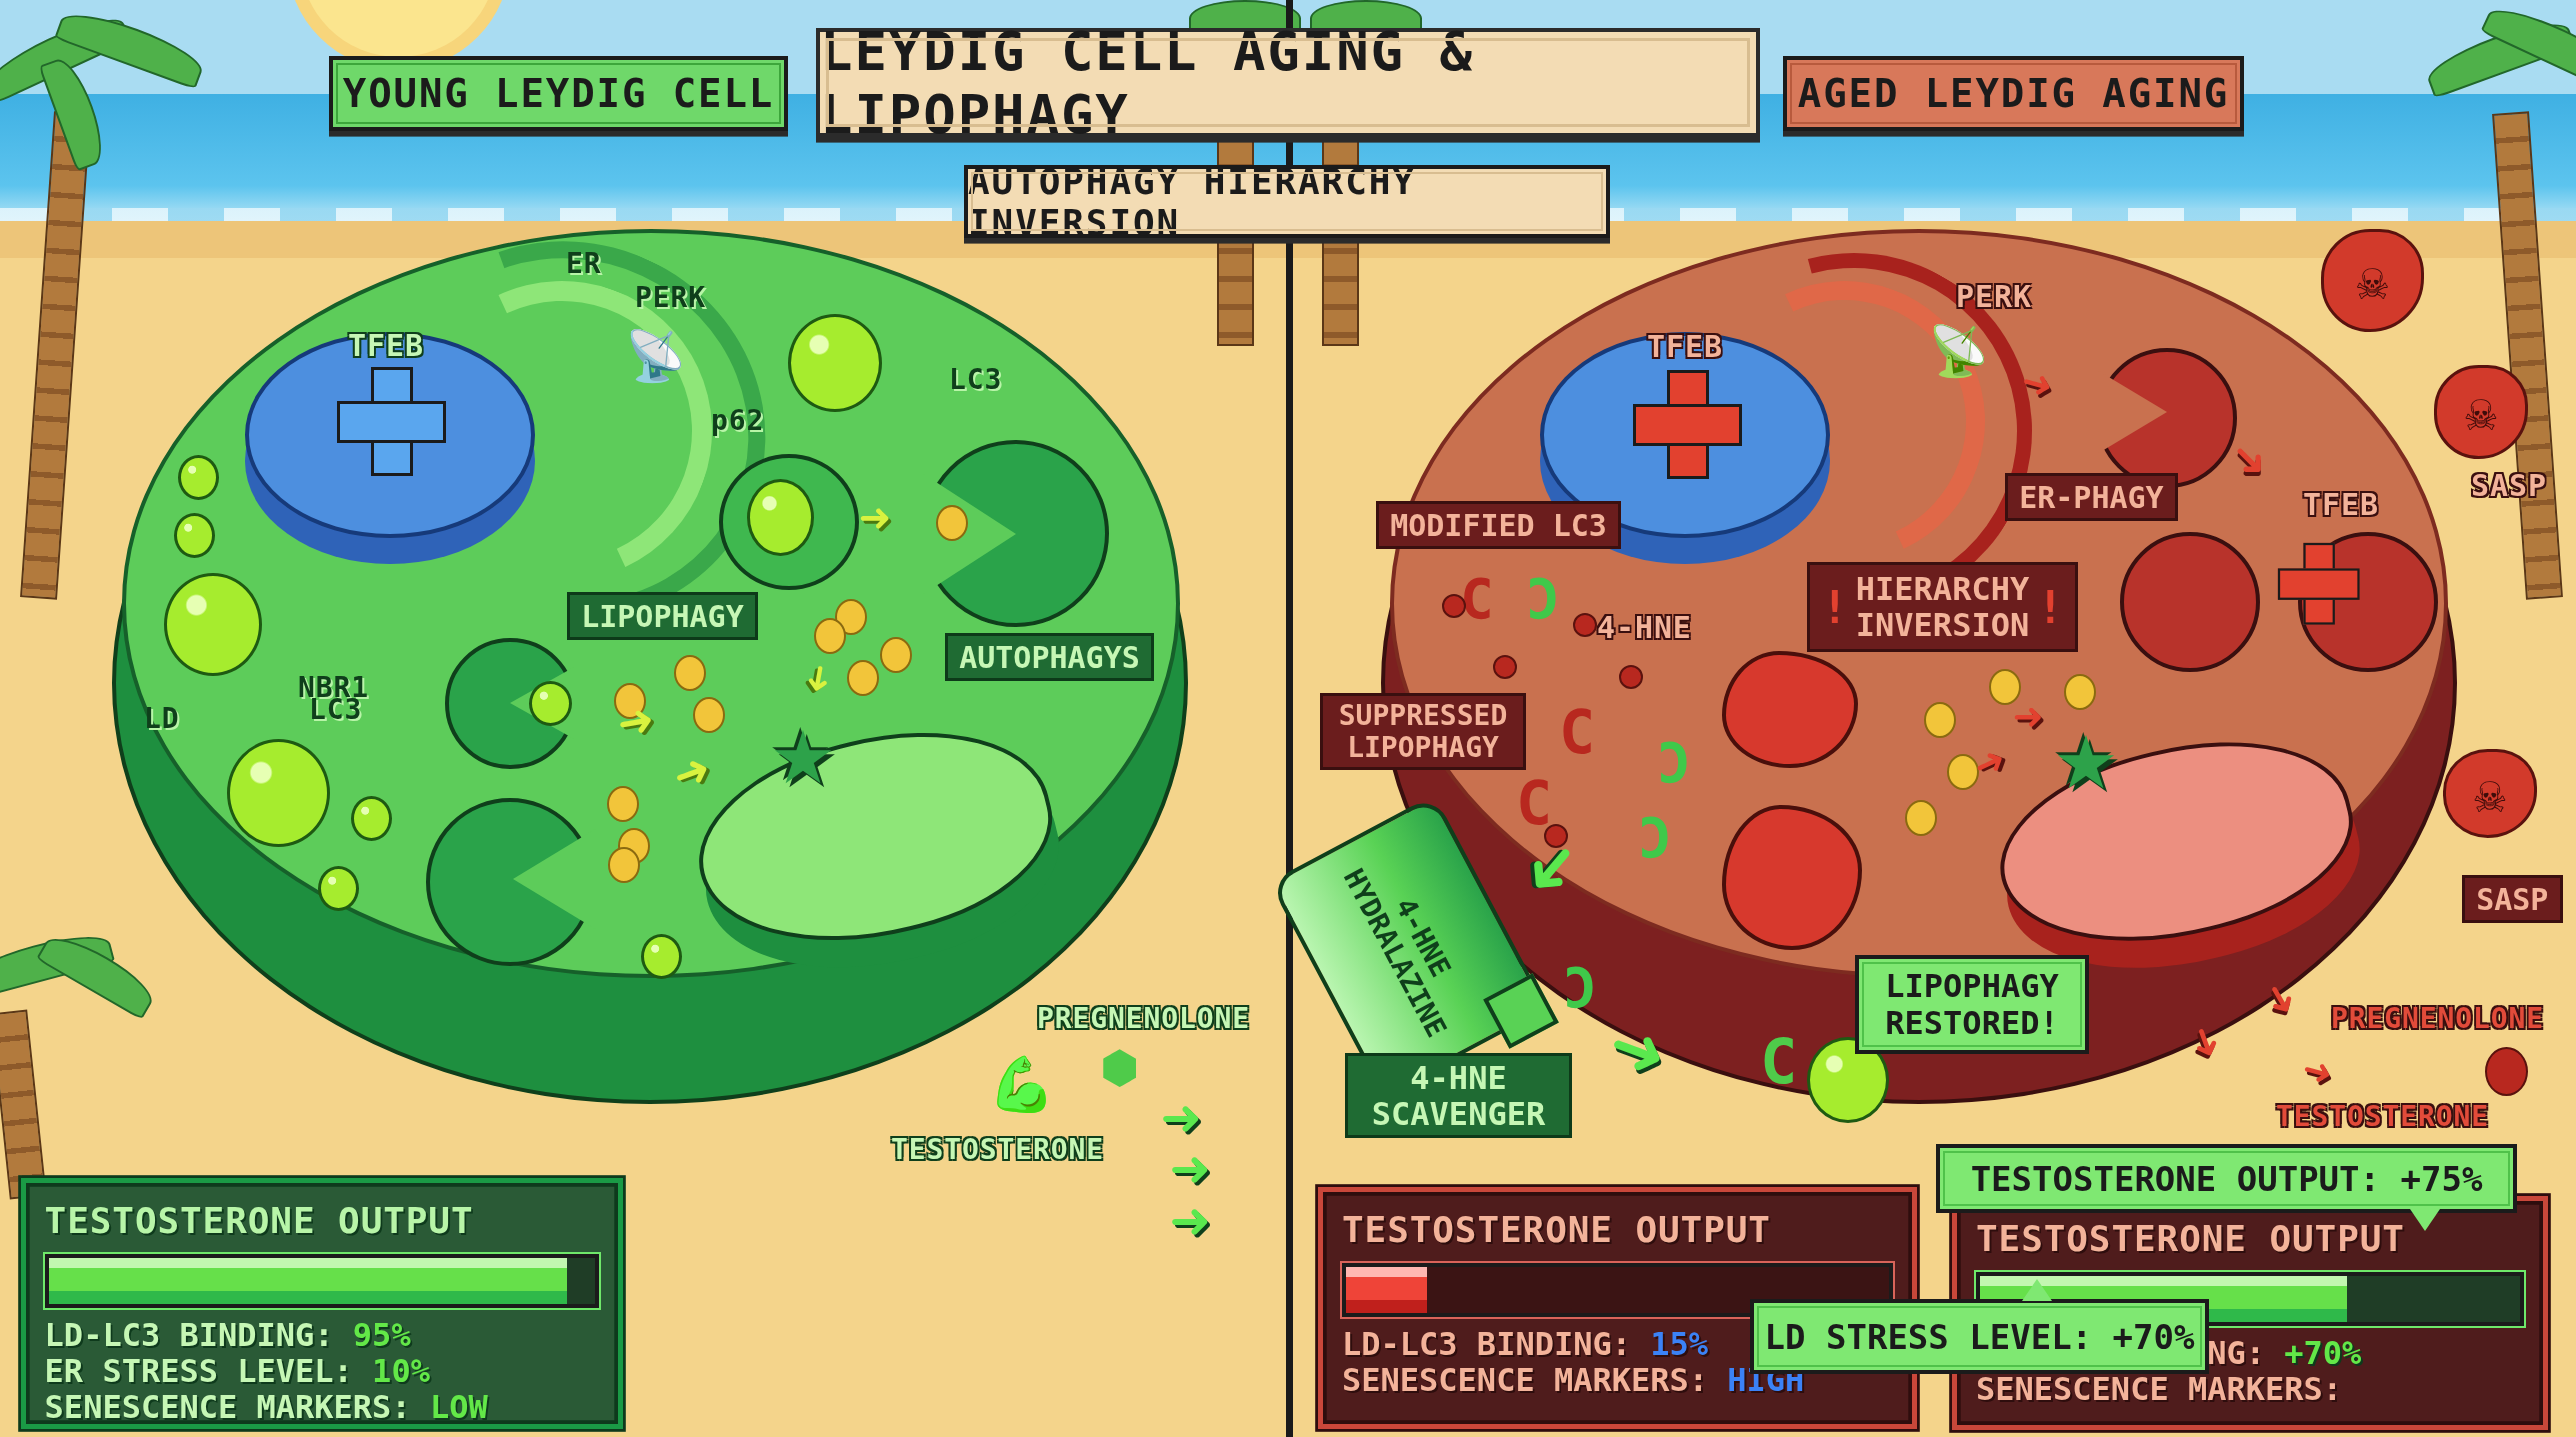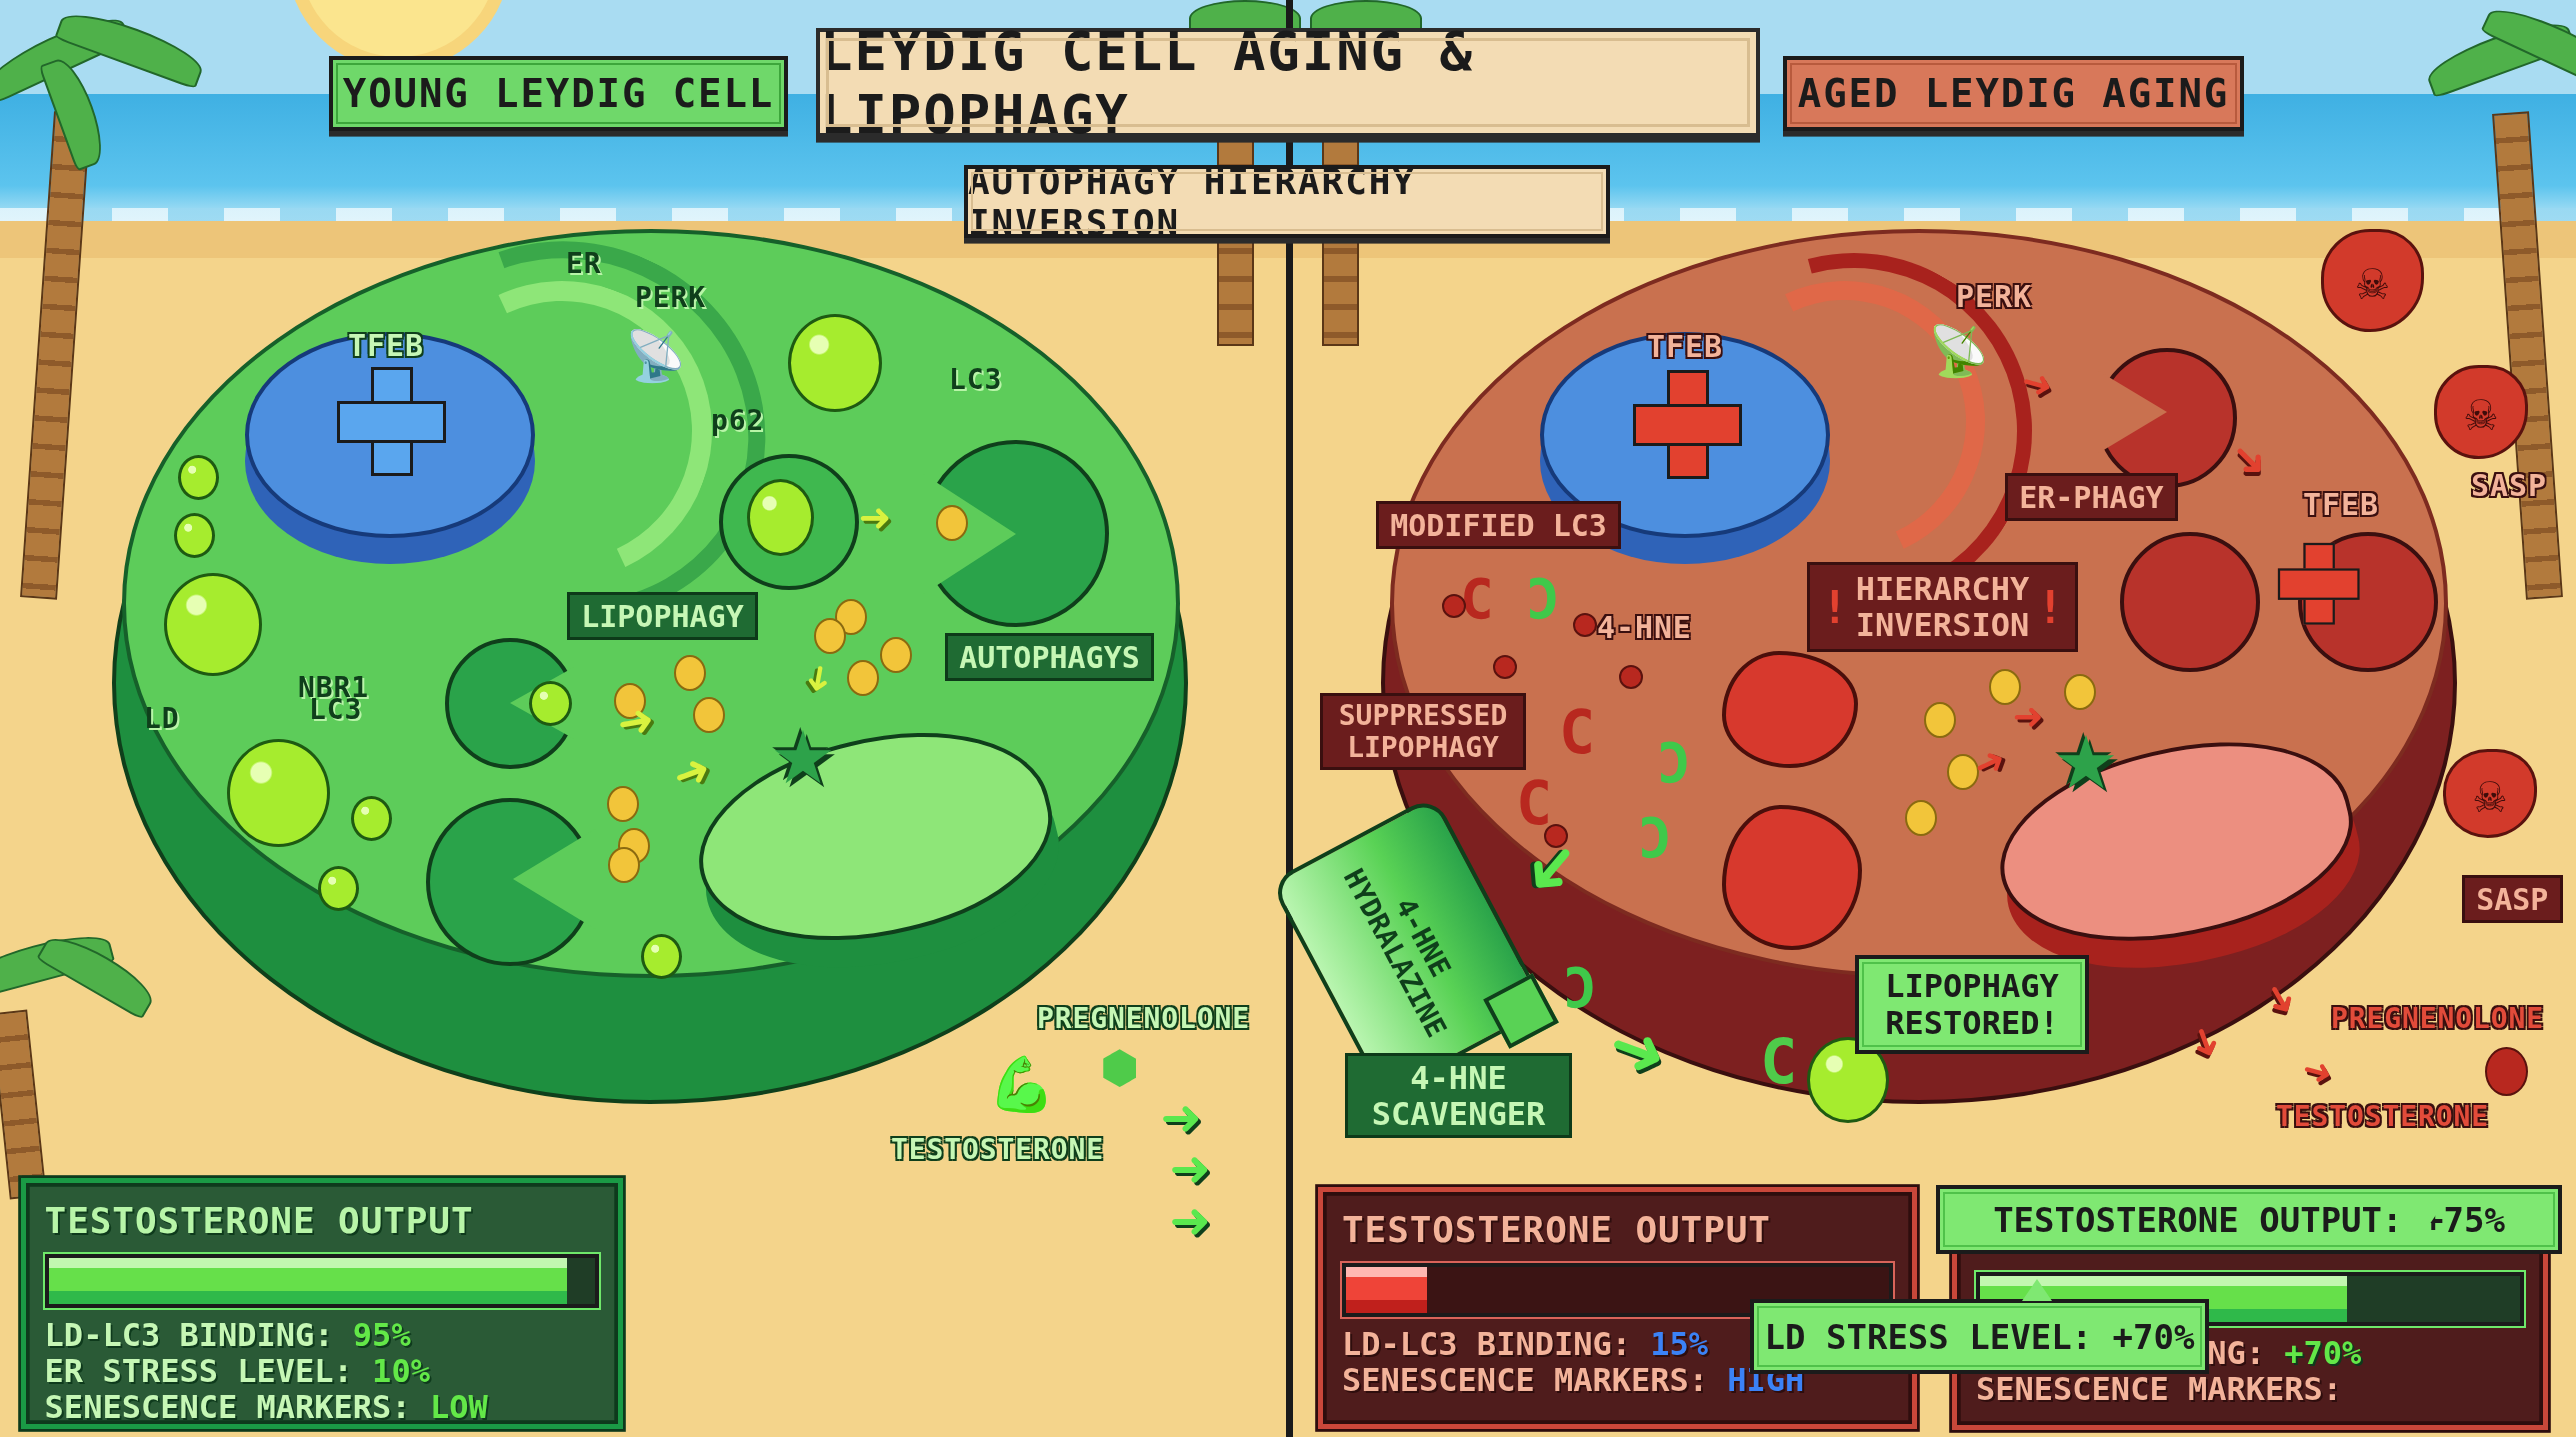--- a/index.html
+++ b/index.html
@@ -332,17 +332,17 @@
   <div class="panel-title pt-r">TESTOSTERONE OUTPUT</div>
   <div class="bar bar-g">
     <div class="fill fill-g" style="width:68%;"></div>
   </div>
   <div class="stats">
     <div><span class="stat-label-r">LD-LC3 BINDING:</span> <span class="stat-val-g">+70%</span></div>
     <div><span class="stat-label-r">SENESCENCE MARKERS:</span> </div>
   </div>
 </div>
 
-<div class="abs tag-green-light callout" style="left:1936px;top:1185px;width:626px;height:69px;">TESTOSTERONE OUTPUT: +75%</div>
+<div class="abs tag-green-light callout" style="left:1936px;top:1144px;width:581px;height:69px;">TESTOSTERONE OUTPUT: +75%</div>
 <div class="abs" style="left:2410px;top:1209px;width:0;height:0;border-left:15px solid transparent;border-right:15px solid transparent;border-top:22.5px solid #7fe872;"></div>
 <div class="abs tag-green-light callout" style="left:1750px;top:1299px;width:459px;height:75px;">LD STRESS LEVEL: +70%</div>
 <div class="abs" style="left:2022px;top:1279px;width:0;height:0;border-left:15px solid transparent;border-right:15px solid transparent;border-bottom:22.5px solid #7fe872;"></div>
 
 
 </body></html>

